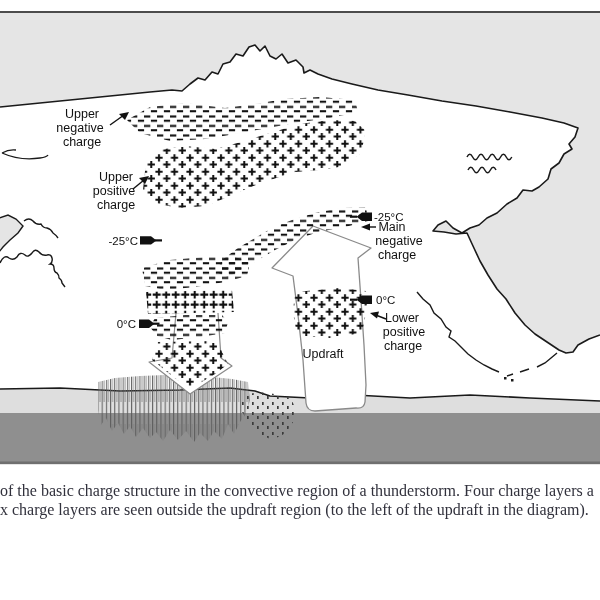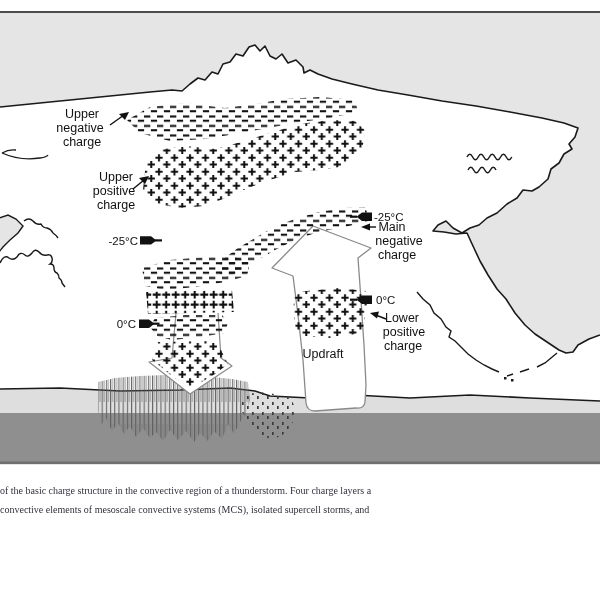--- a/index.html
+++ b/index.html
@@ -5,21 +5,21 @@
   html,body{margin:0;padding:0;}
   body{
     width:600px;height:600px;background:#ffffff;overflow:hidden;position:relative;
     font-family:"Liberation Sans",sans-serif;
   }
   .top-rule{position:absolute;left:0;top:11px;width:600px;height:2px;background:#4c4c4c;}
   .figure-wrap{position:absolute;left:0;top:13px;width:600px;height:452px;}
   svg{display:block;}
   .caption{
     position:absolute;left:0;top:481px;width:600px;height:90px;overflow:hidden;
-    font-family:"Liberation Serif",serif;font-size:10px;line-height:19px;color:#31313c;
+    font-family:"Liberation Serif",serif;font-size:16px;line-height:19px;color:#31313c;
   }
   .caption .cap-line{white-space:nowrap;}
   text{font-family:"Liberation Sans",sans-serif;fill:#111;}
   .lbl{font-size:12.5px;}
   .tmp{font-size:11.5px;}
 </style>
 </head>
 <body>
 
 <div class="top-rule"></div>
@@ -182,14 +182,14 @@
 
   <text class="tmp" x="138" y="244.5" text-anchor="end">-25°C</text>
   <text class="tmp" x="136" y="327.8" text-anchor="end">0°C</text>
   <text class="tmp" x="374" y="220.8" text-anchor="start">-25°C</text>
   <text class="tmp" x="376" y="303.8" text-anchor="start">0°C</text>
 </svg>
 </div>
 
 <div class="caption">
   <div class="cap-line">of the basic charge structure in the convective region of a thunderstorm. Four charge layers a</div>
-  <div class="cap-line">convective elements of mesoscale convective systems (MCS), isolated supercell storms, and</div>
+  <div class="cap-line">x charge layers are seen outside the updraft region (to the left of the updraft in the diagram).</div>
 </div>
 
 </body></html>

